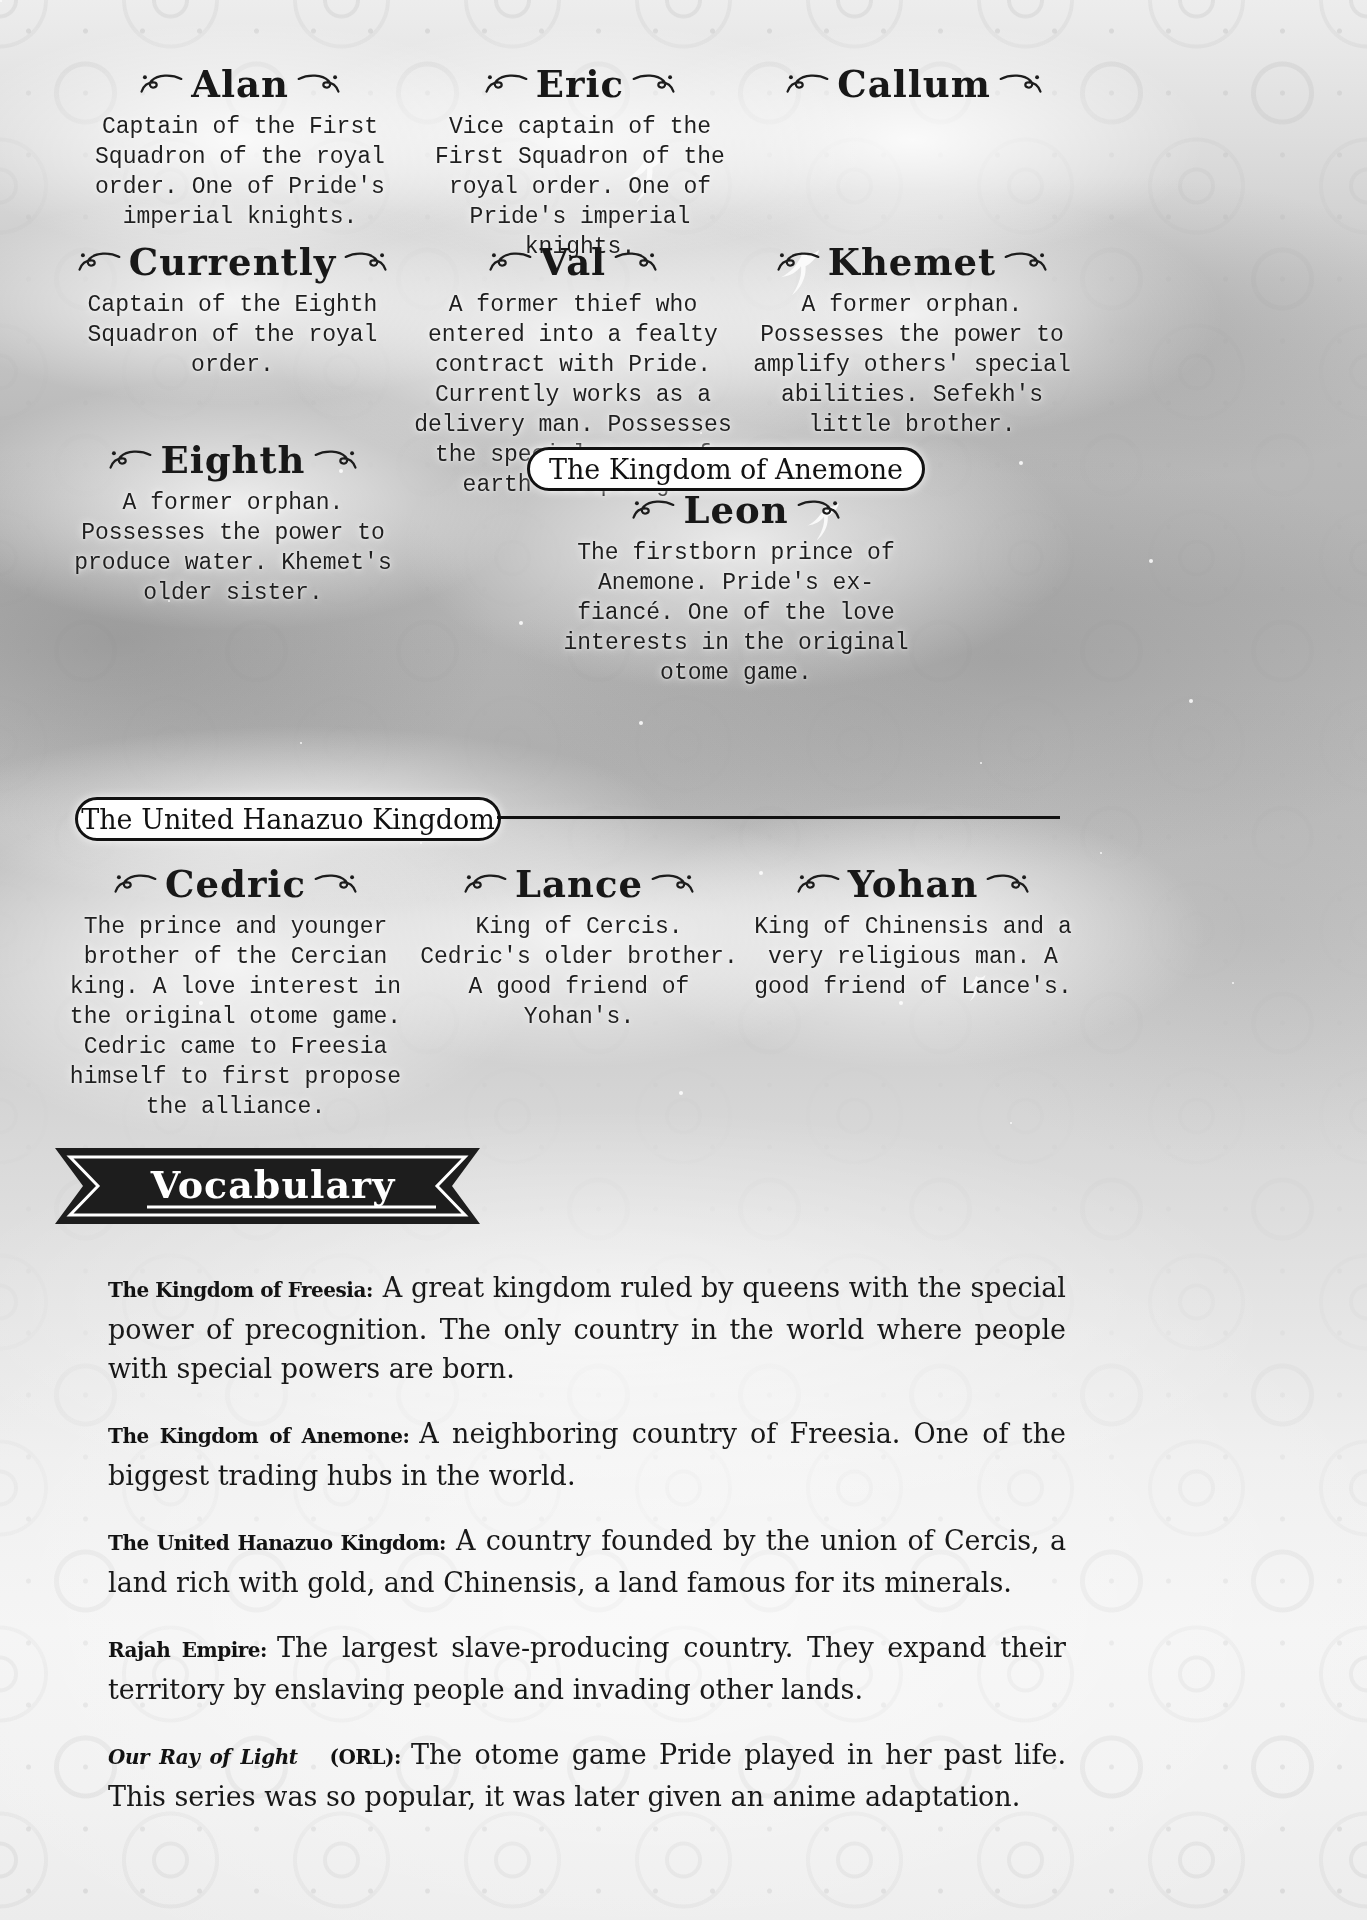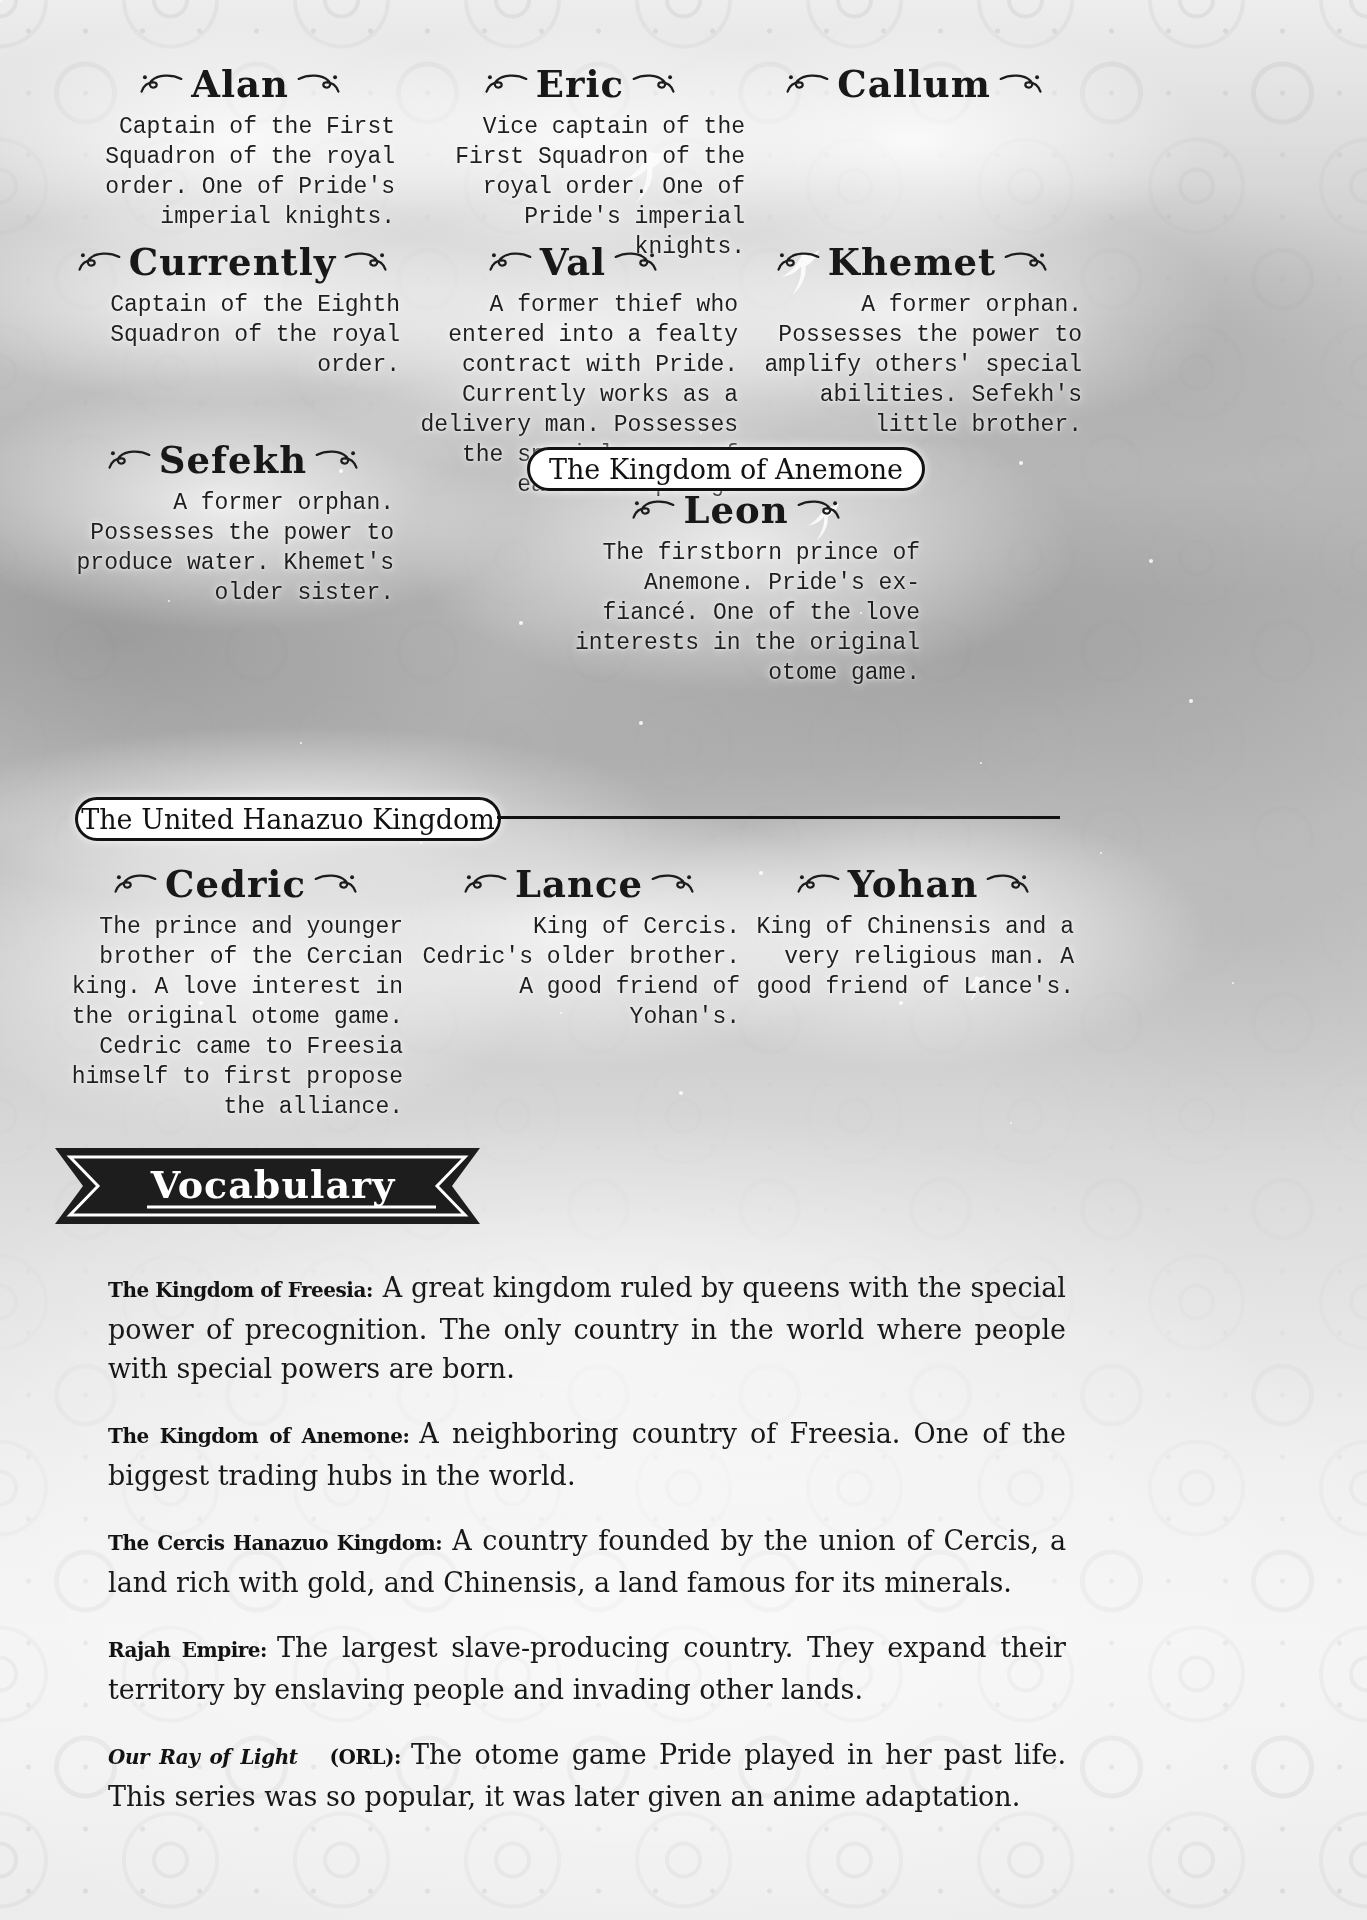--- a/index.html
+++ b/index.html
@@ -49,21 +49,21 @@
   .stars{position:absolute;left:0;top:0;width:2px;height:2px;border-radius:50%;background:#fff;opacity:.85;
     box-shadow:340px 470px 0 1px #fff,700px 432px 0 0 #fff,1020px 462px 0 1px #fff,
       168px 600px 0 0 #fff,520px 622px 0 1px #fff,860px 612px 0 0 #fff,1150px 560px 0 1px #fff,
       300px 742px 0 0 #fff,640px 722px 0 1px #fff,980px 762px 0 0 #fff,1190px 700px 0 1px #fff,
       420px 842px 0 0 #fff,760px 872px 0 1px #fff,1100px 852px 0 0 #fff,
       200px 1002px 0 1px #fff,560px 1012px 0 0 #fff,900px 1002px 0 1px #fff,1232px 982px 0 0 #fff,
       680px 1092px 0 1px #fff,1010px 1122px 0 0 #fff;}
   .bird{position:absolute;pointer-events:none;}
 
   
-  .char{position:absolute;text-align:right;}
+  .char{position:absolute;text-align:center;}
   .char-name-row{display:flex;align-items:center;justify-content:center;gap:8px;margin-bottom:6px;}
   .char-name{font-size:37px;font-weight:bold;letter-spacing:1px;color:#181818;
     font-family:"DejaVu Serif",serif;}
   .fl{display:inline-block;line-height:0;}
   .fl.r{transform:scaleX(-1);}
   .char-desc{font-size:23px;line-height:30px;color:#1f1f1f;
     text-shadow:0 0 8px rgba(255,255,255,.9),0 0 3px rgba(255,255,255,.7);font-family:Liberation Mono, monospace;}
 
   
   .pill{position:absolute;height:38px;background:#fff;border:3px solid #121212;border-radius:24px;
@@ -185,21 +185,21 @@
       </div>
     <div class="char-desc">A former orphan. Possesses the power to amplify others' special abilities. Sefekh's little brother.</div>
   </div>
 
   <div class="char" style="left:72px;top:438px;width:322px">
     <div class="char-name-row">
         <span class="fl l"><svg viewBox="0 0 52 26" width="44" height="22" aria-hidden="true">
             <path d="M50 7 C38 1 22 2 15 9 C11 13 13 18 18 17 C22 16 22 11 17 11 C9 11 5 16 3 22" fill="none" stroke="#1c1c1c" stroke-width="2.6" stroke-linecap="round"></path>
             <circle cx="7" cy="5" r="2.3" fill="#1c1c1c"></circle>
           </svg></span>
-        <span class="char-name">Sefekh</span>
+        <span class="char-name">Eighth</span>
         <span class="fl r"><svg viewBox="0 0 52 26" width="44" height="22" aria-hidden="true">
             <path d="M50 7 C38 1 22 2 15 9 C11 13 13 18 18 17 C22 16 22 11 17 11 C9 11 5 16 3 22" fill="none" stroke="#1c1c1c" stroke-width="2.6" stroke-linecap="round"></path>
             <circle cx="7" cy="5" r="2.3" fill="#1c1c1c"></circle>
           </svg></span>
       </div>
     <div class="char-desc">A former orphan. Possesses the power to produce water. Khemet's older sister.</div>
   </div>
   <div class="pill" style="left:527px;top:447px;width:392px">
     <span>The Kingdom of Anemone</span>
   </div>
@@ -269,17 +269,17 @@
   <svg class="banner" style="left:55px;top:1147px" width="425" height="78" viewBox="0 0 425 78">
     <polygon points="0,1 425,1 397,39 425,77 0,77 28,39" fill="#1d1d1d"></polygon>
     <polygon points="15,10 410,10 382,39 410,68 15,68 43,39" fill="none" stroke="#ffffff" stroke-width="3"></polygon>
     <line x1="92" y1="60" x2="381" y2="60" stroke="#ffffff" stroke-width="3"></line>
     <text x="218" y="51" text-anchor="middle" fill="#ffffff" font-size="38">Vocabulary</text>
   </svg>
 
   <div class="vocab-list" style="left:108px;top:1268px;width:958px">
     <p class="vocab-entry"><span class="vocab-term">The Kingdom of Freesia:</span><span>A great kingdom ruled by queens with the special power of precognition. The only country in the world where people with special powers are born.</span></p>
     <p class="vocab-entry"><span class="vocab-term">The Kingdom of Anemone:</span><span>A neighboring country of Freesia. One of the biggest trading hubs in the world.</span></p>
-    <p class="vocab-entry"><span class="vocab-term">The Cercis Hanazuo Kingdom:</span><span>A country founded by the union of Cercis, a land rich with gold, and Chinensis, a land famous for its minerals.</span></p>
+    <p class="vocab-entry"><span class="vocab-term">The United Hanazuo Kingdom:</span><span>A country founded by the union of Cercis, a land rich with gold, and Chinensis, a land famous for its minerals.</span></p>
     <p class="vocab-entry"><span class="vocab-term">Rajah Empire:</span><span>The largest slave-producing country. They expand their territory by enslaving people and invading other lands.</span></p>
     <p class="vocab-entry"><span class="vocab-term italic">Our Ray of Light</span><span class="vocab-term suffix">(ORL):</span><span>The otome game Pride played in her past life. This series was so popular, it was later given an anime adaptation.</span></p>
   </div>
 </div>
 
 </body></html>

